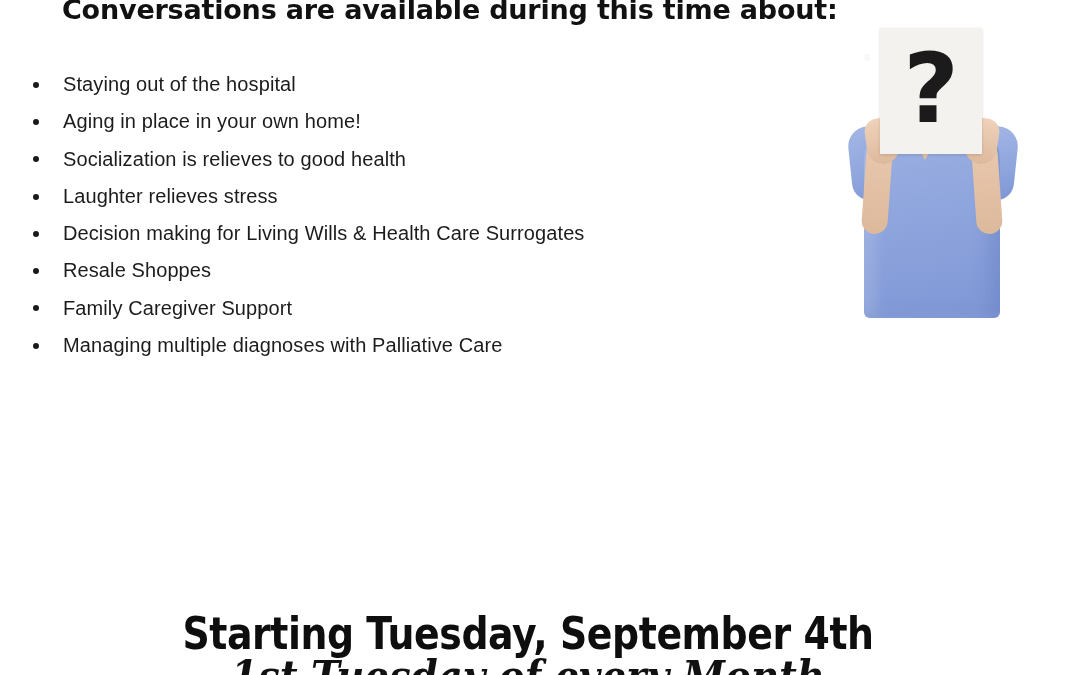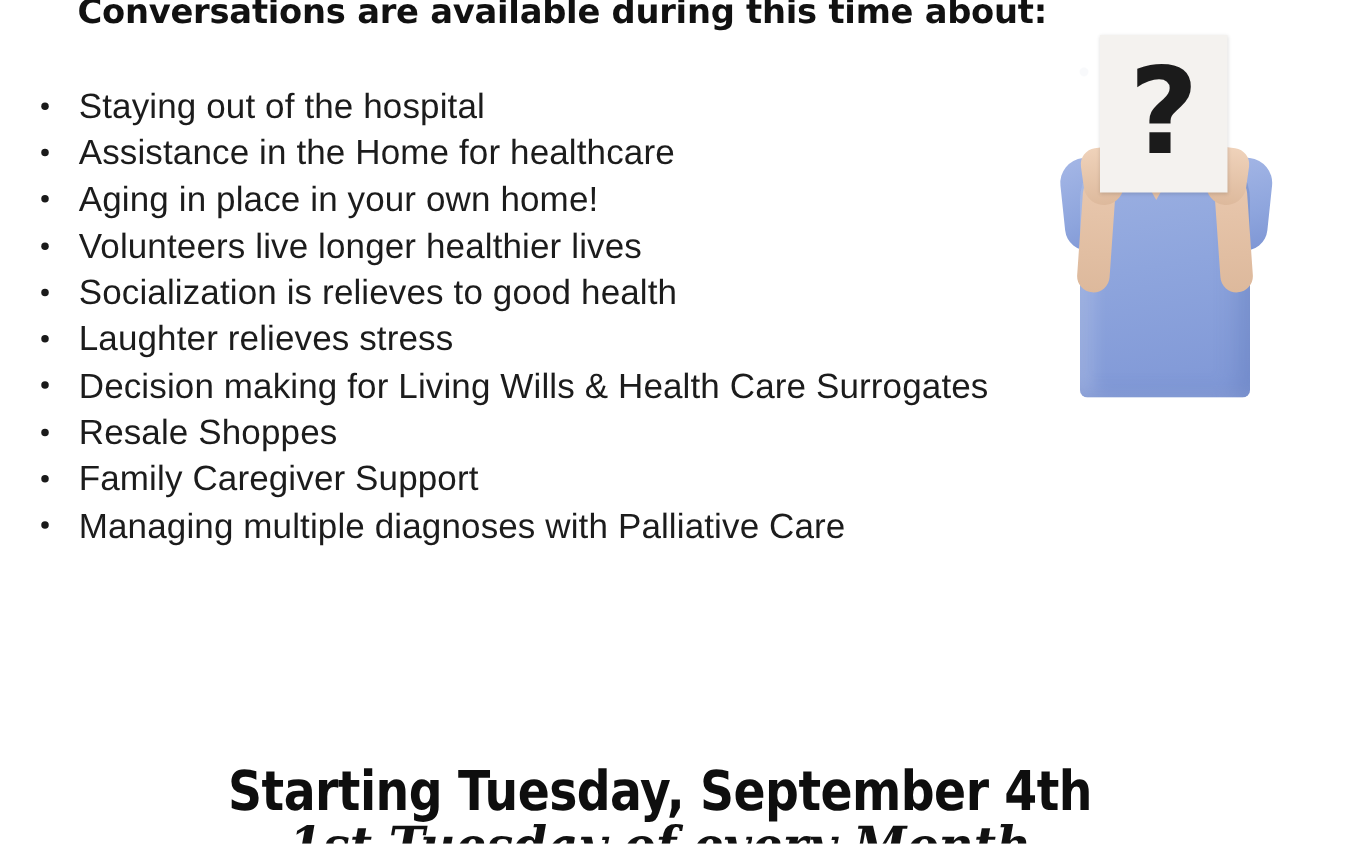--- a/index.html
+++ b/index.html
@@ -40,21 +40,21 @@
     list-style: none;
     margin: 0;
     padding: 0;
   }
   .bullet-item {
     position: relative;
     height: 37.3px;
     padding-left: 63px;
     font-family: "Liberation Sans", sans-serif;
     font-weight: 300;
-    font-size: 28px;
+    font-size: 20px;
     line-height: 37.3px;
     letter-spacing: 0.1px;
     color: #1c1c1c;
     white-space: pre;
   }
   .bullet-item::before {
     content: "";
     position: absolute;
     left: 33px;
     top: 50%;
@@ -201,23 +201,21 @@
 </style>
 </head>
 <body>
 
 <div id="flyer">
 
   <div class="headline">Conversations are available during this time about:</div>
 
   <ul class="bullet-list">
     <li class="bullet-item">Staying out of the hospital</li>
-    <li class="bullet-item">Assistance in the Home for healthcare</li>
     <li class="bullet-item">Aging in place in your own home!</li>
-    <li class="bullet-item">Volunteers live longer healthier lives</li>
     <li class="bullet-item">Socialization is relieves to good health</li>
     <li class="bullet-item">Laughter relieves stress</li>
     <li class="bullet-item">Decision making for Living Wills &amp; Health Care Surrogates</li>
     <li class="bullet-item">Resale Shoppes</li>
     <li class="bullet-item">Family Caregiver Support</li>
     <li class="bullet-item">Managing multiple diagnoses with Palliative Care</li>
   </ul>
 
   <div class="sub-headline">Starting Tuesday, September 4th</div>
 

